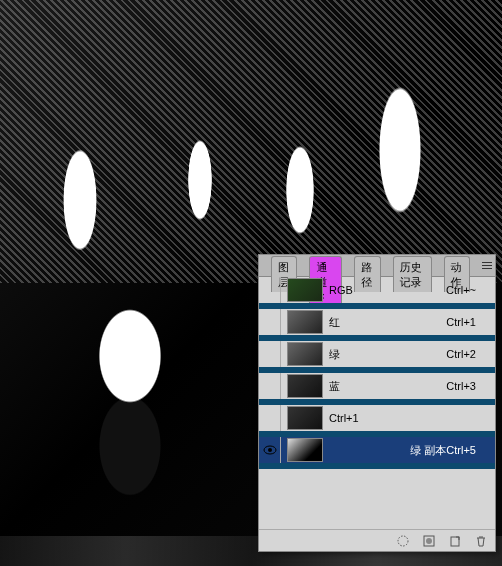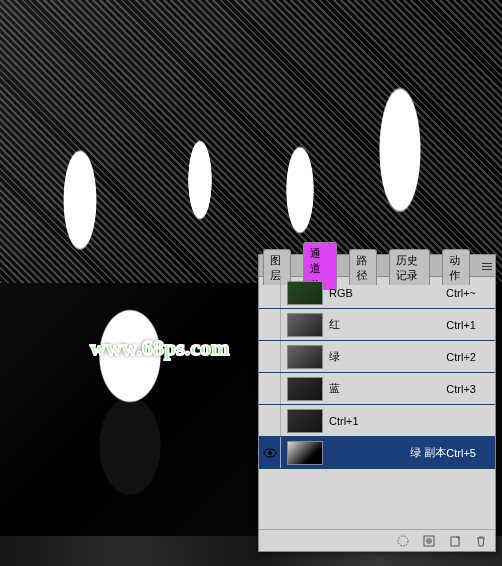--- a/index.html
+++ b/index.html
@@ -74,25 +74,25 @@
       top: 254px;
       right: 6px;
       width: 238px;
       background: #d6d6d6;
       border: 1px solid #888;
       box-shadow: 2px 2px 6px rgba(0,0,0,.5);
       color: #000;
     }
     .panel-tabs {
       display: flex;
-      align-items: center;
+      align-items: flex-start;
       height: 22px;
       background: #b8b8b8;
       border-bottom: 1px solid #888;
-      padding-left: 4px;
+      padding-left: 12px;
       gap: 12px;
     }
     .tab {
       padding: 3px 6px 2px;
       background: #c0c0c0;
       border: 1px solid #888;
       border-bottom: none;
       border-radius: 3px 3px 0 0;
       font-size: 11px;
       cursor: pointer;
@@ -121,21 +121,21 @@
       width: 10px;
       margin: 0 auto;
     }
     .channel-list {
       background: #d6d6d6;
     }
     .channel-row {
       display: flex;
       align-items: center;
       height: 32px;
-      border-bottom: 1px solid #0c4a6e;
+      border-bottom: 6px solid #0c4a6e;
       position: relative;
     }
     .channel-row.selected {
       background: #1a3e7a;
       color: #fff;
       text-align: right;
     }
     .eye-col {
       width: 22px;
       height: 100%;
@@ -198,21 +198,20 @@
   </style>
 </head>
 <body>
 
 <div class="canvas">
   <div class="bg-image"></div>
   <div class="tree-silhouette"></div>
   <div class="noise"></div>
   <div class="figure"></div>
   <div class="bottom-gradient"></div>
-  <div class="watermark">www.68ps.com</div>
 
   <div class="channels-panel">
     <div class="panel-tabs">
       <div class="tab">图层</div>
       <div class="tab active">
         <span>通道</span>
         <span style="margin-left:2px;">×</span>
       </div>
       <div class="tab">路径</div>
       <div class="tab">历史记录</div>

